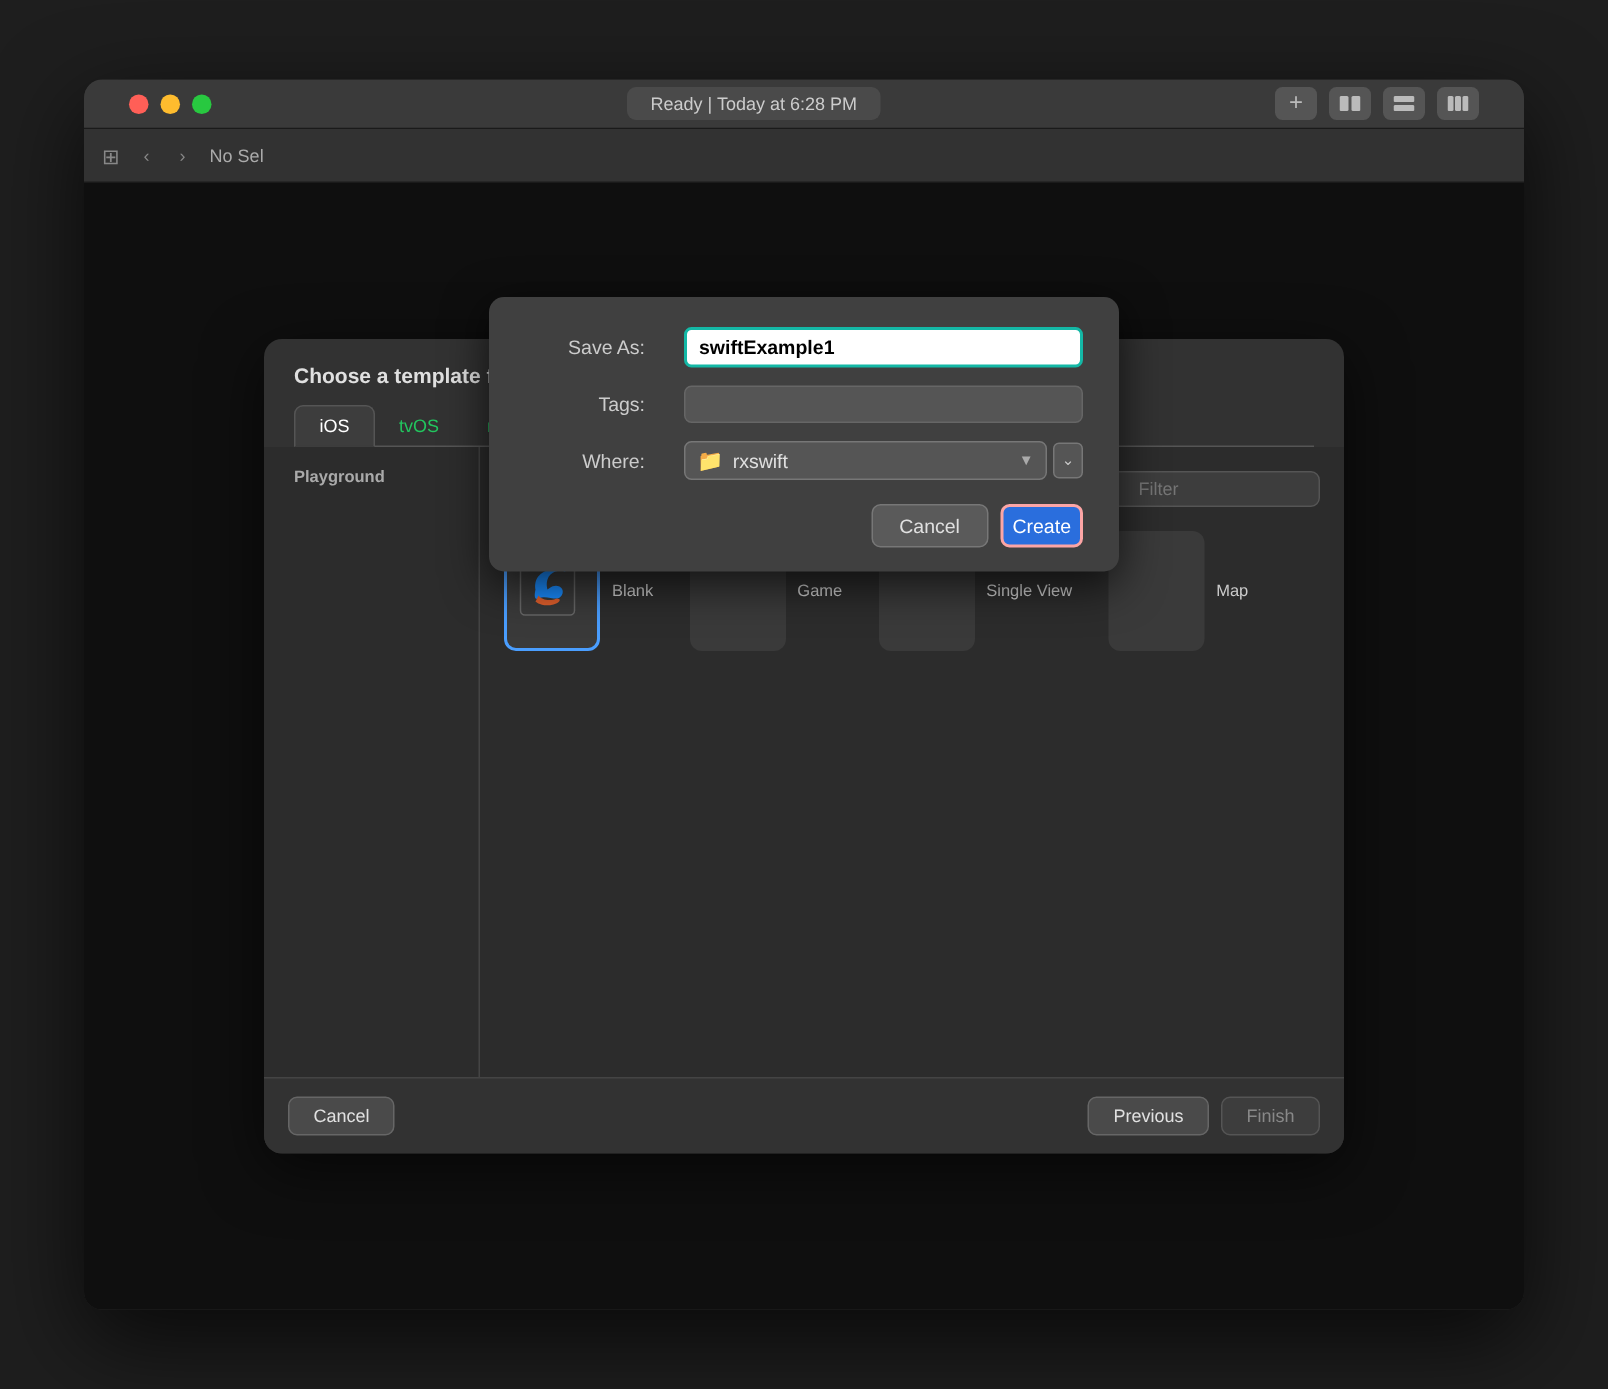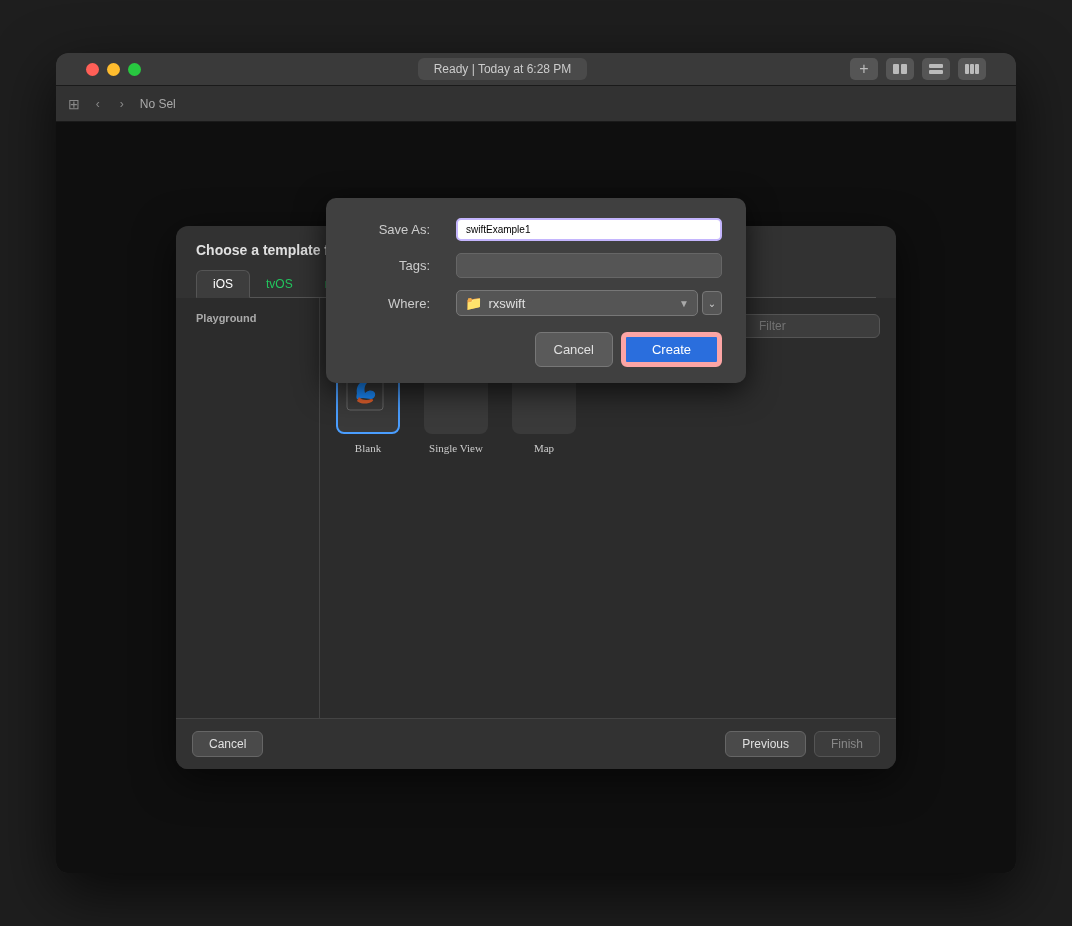--- a/index.html
+++ b/index.html
@@ -268,25 +268,24 @@
     }
 
     .template-items {
       display: flex;
       gap: 24px;
       flex-wrap: wrap;
     }
 
     .template-item {
       display: flex;
-      flex-direction: column;
+      flex-direction: row;
       align-items: center;
       gap: 8px;
       cursor: pointer;
-      font-family: Liberation Serif, serif;
     }
 
     .template-icon {
       width: 64px;
       height: 80px;
       background: #3a3a3a;
       border-radius: 8px;
       display: flex;
       align-items: center;
       justify-content: center;
@@ -383,26 +382,27 @@
       color: #ccc;
       text-align: right;
       width: 80px;
       margin-right: 10px;
       flex-shrink: 0;
     }
 
     .save-input {
       flex: 1;
       background: #fff;
-      border: 2px solid #c4b5fd;
+      border: 2px solid #14b8a6;
       border-radius: 5px;
       padding: 4px 8px;
-      font-size: 10px;
+      font-size: 13px;
       color: #000;
       outline: none;
+      font-weight: bold;
     }
 
     .tags-input {
       flex: 1;
       background: #555;
       border: 1px solid #666;
       border-radius: 5px;
       padding: 4px 8px;
       font-size: 13px;
       color: #ccc;
@@ -460,23 +460,23 @@
       padding: 5px 18px;
       background: #5a5a5a;
       border: 1px solid #777;
       border-radius: 6px;
       color: #e0e0e0;
       font-size: 13px;
       cursor: pointer;
     }
 
     .btn-sd-create {
-      padding: 5px 26px;
+      padding: 5px 6px;
       background: #2a6edd;
-      border: 5px solid #fca5a5;
+      border: 2px solid #fca5a5;
       border-radius: 6px;
       color: #fff;
       font-size: 13px;
       cursor: pointer;
       font-weight: 500;
     }
   </style>
 </head>
 <body>
 
@@ -566,20 +566,25 @@
                     <path d="M32 1 L40 9 L32 9 Z" fill="#555"></path>
                     <path d="M32 1 L32 9 L40 9" fill="#444" stroke="#666" stroke-width="1"></path>
 
                     <path d="M14 30 C14 30 12 22 20 18 C28 14 34 18 34 18 C34 18 28 16 24 20 C20 24 22 30 22 30 C22 30 26 26 30 28 C34 30 32 36 28 36 C24 36 20 34 16 36 C12 38 14 30 14 30Z" fill="#1a8cff"></path>
                     <path d="M28 36 C24 38 18 37 16 34 L14 38 C14 38 18 42 26 40 C30 39 32 36 28 36Z" fill="#e05f2c"></path>
                   </svg>
                 </div>
                 <span class="template-label">Blank</span>
               </div>
 
+              <div class="template-item">
+                <div class="template-icon">
+                </div>
+                <span class="template-label">Game</span>
+              </div>
 
               <div class="template-item">
                 <div class="template-icon">
                 </div>
                 <span class="template-label">Single View</span>
               </div>
 
               <div class="template-item">
                 <div class="template-icon">
                 </div>

